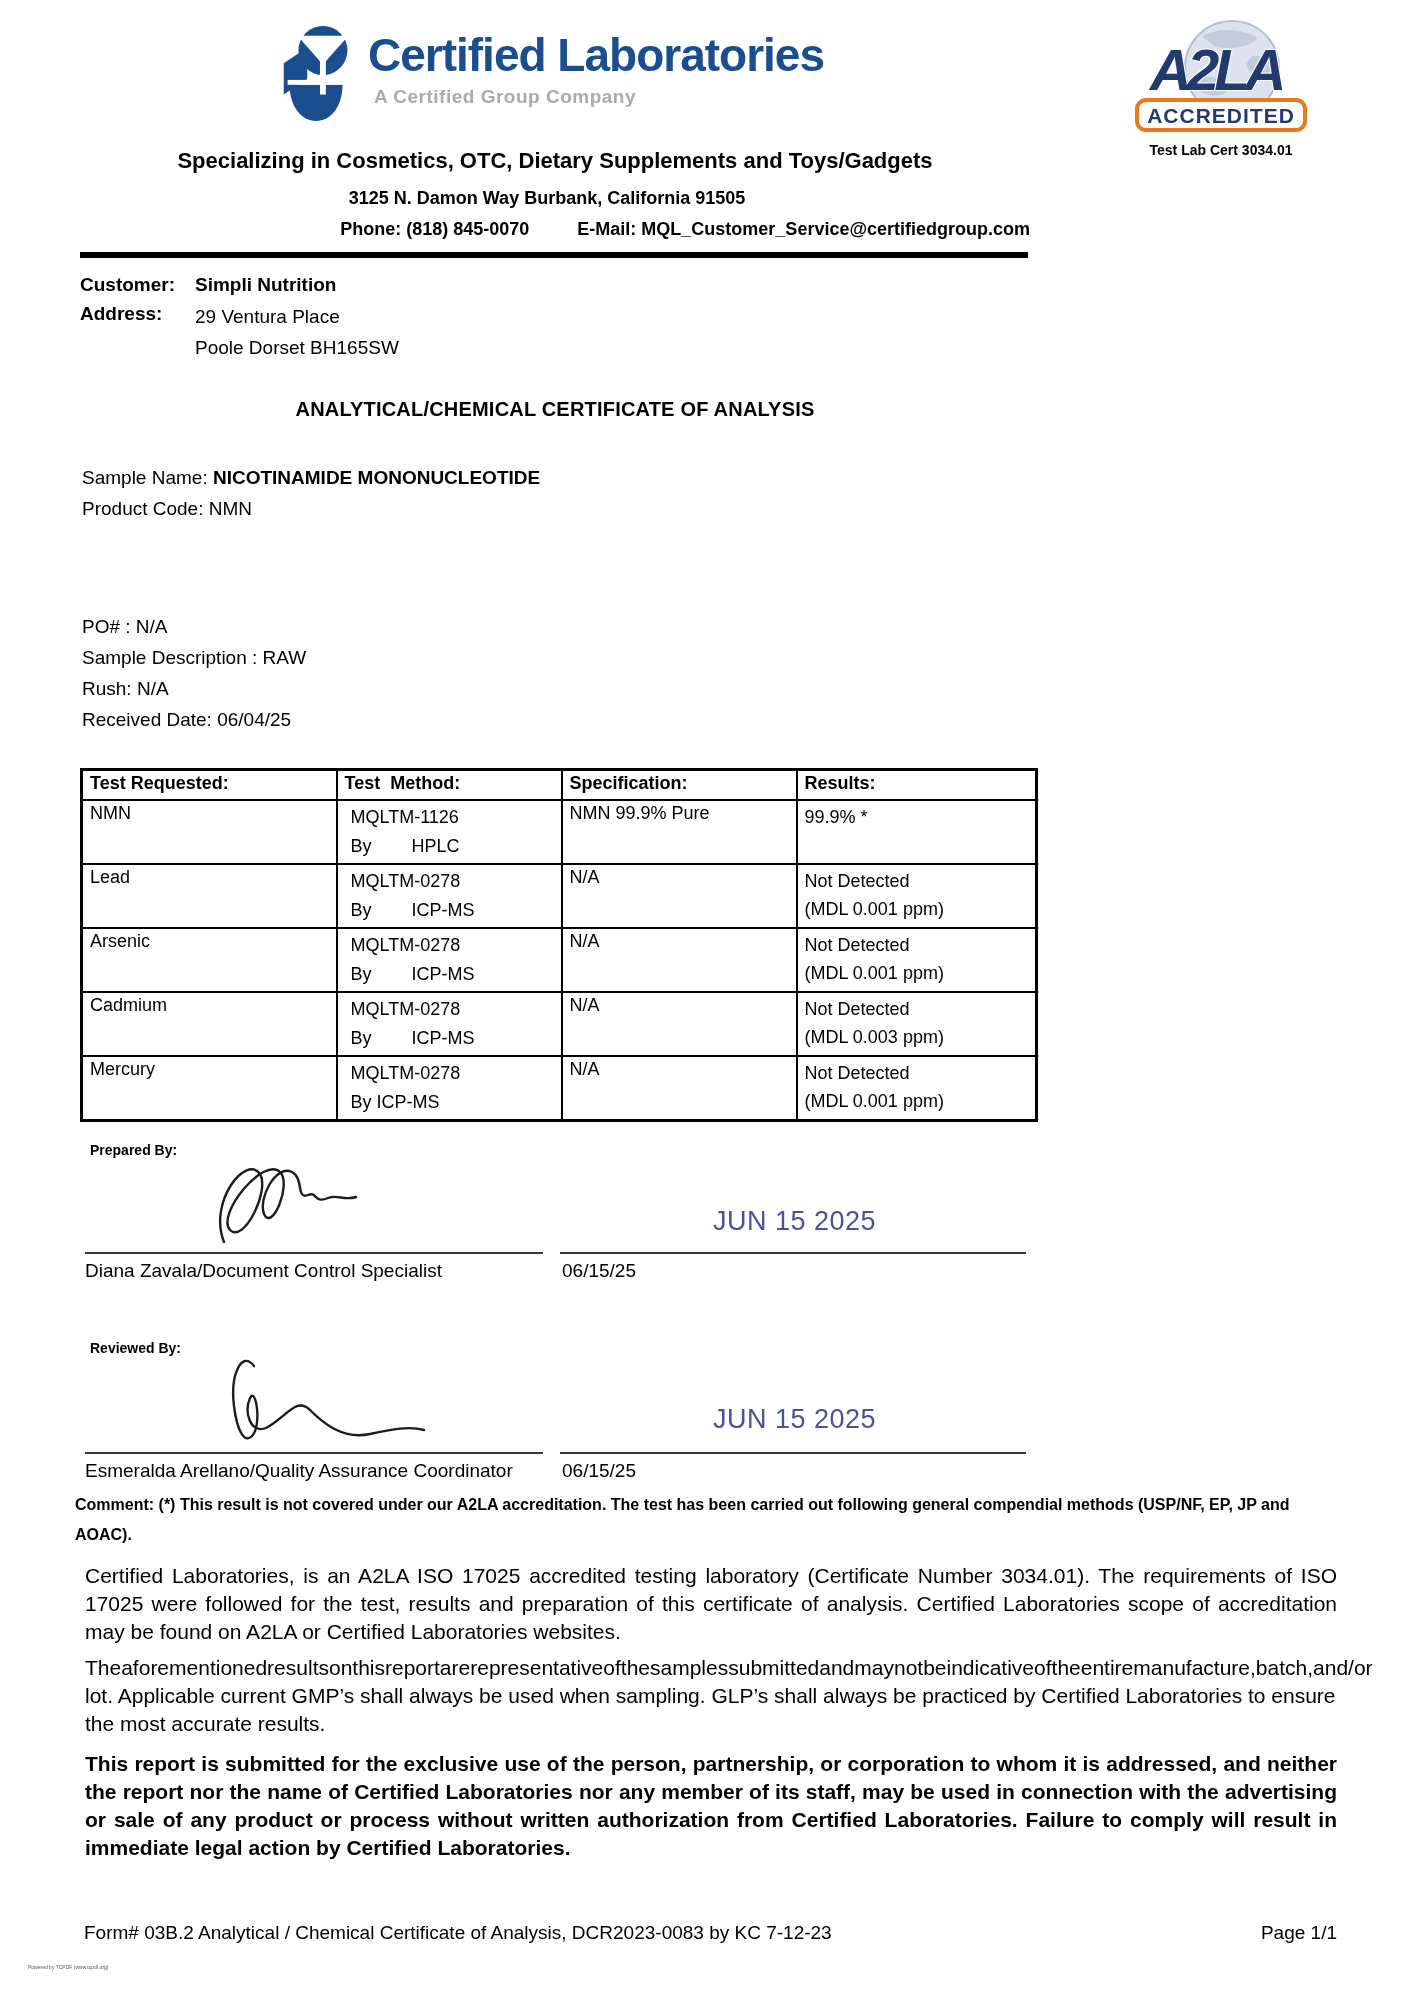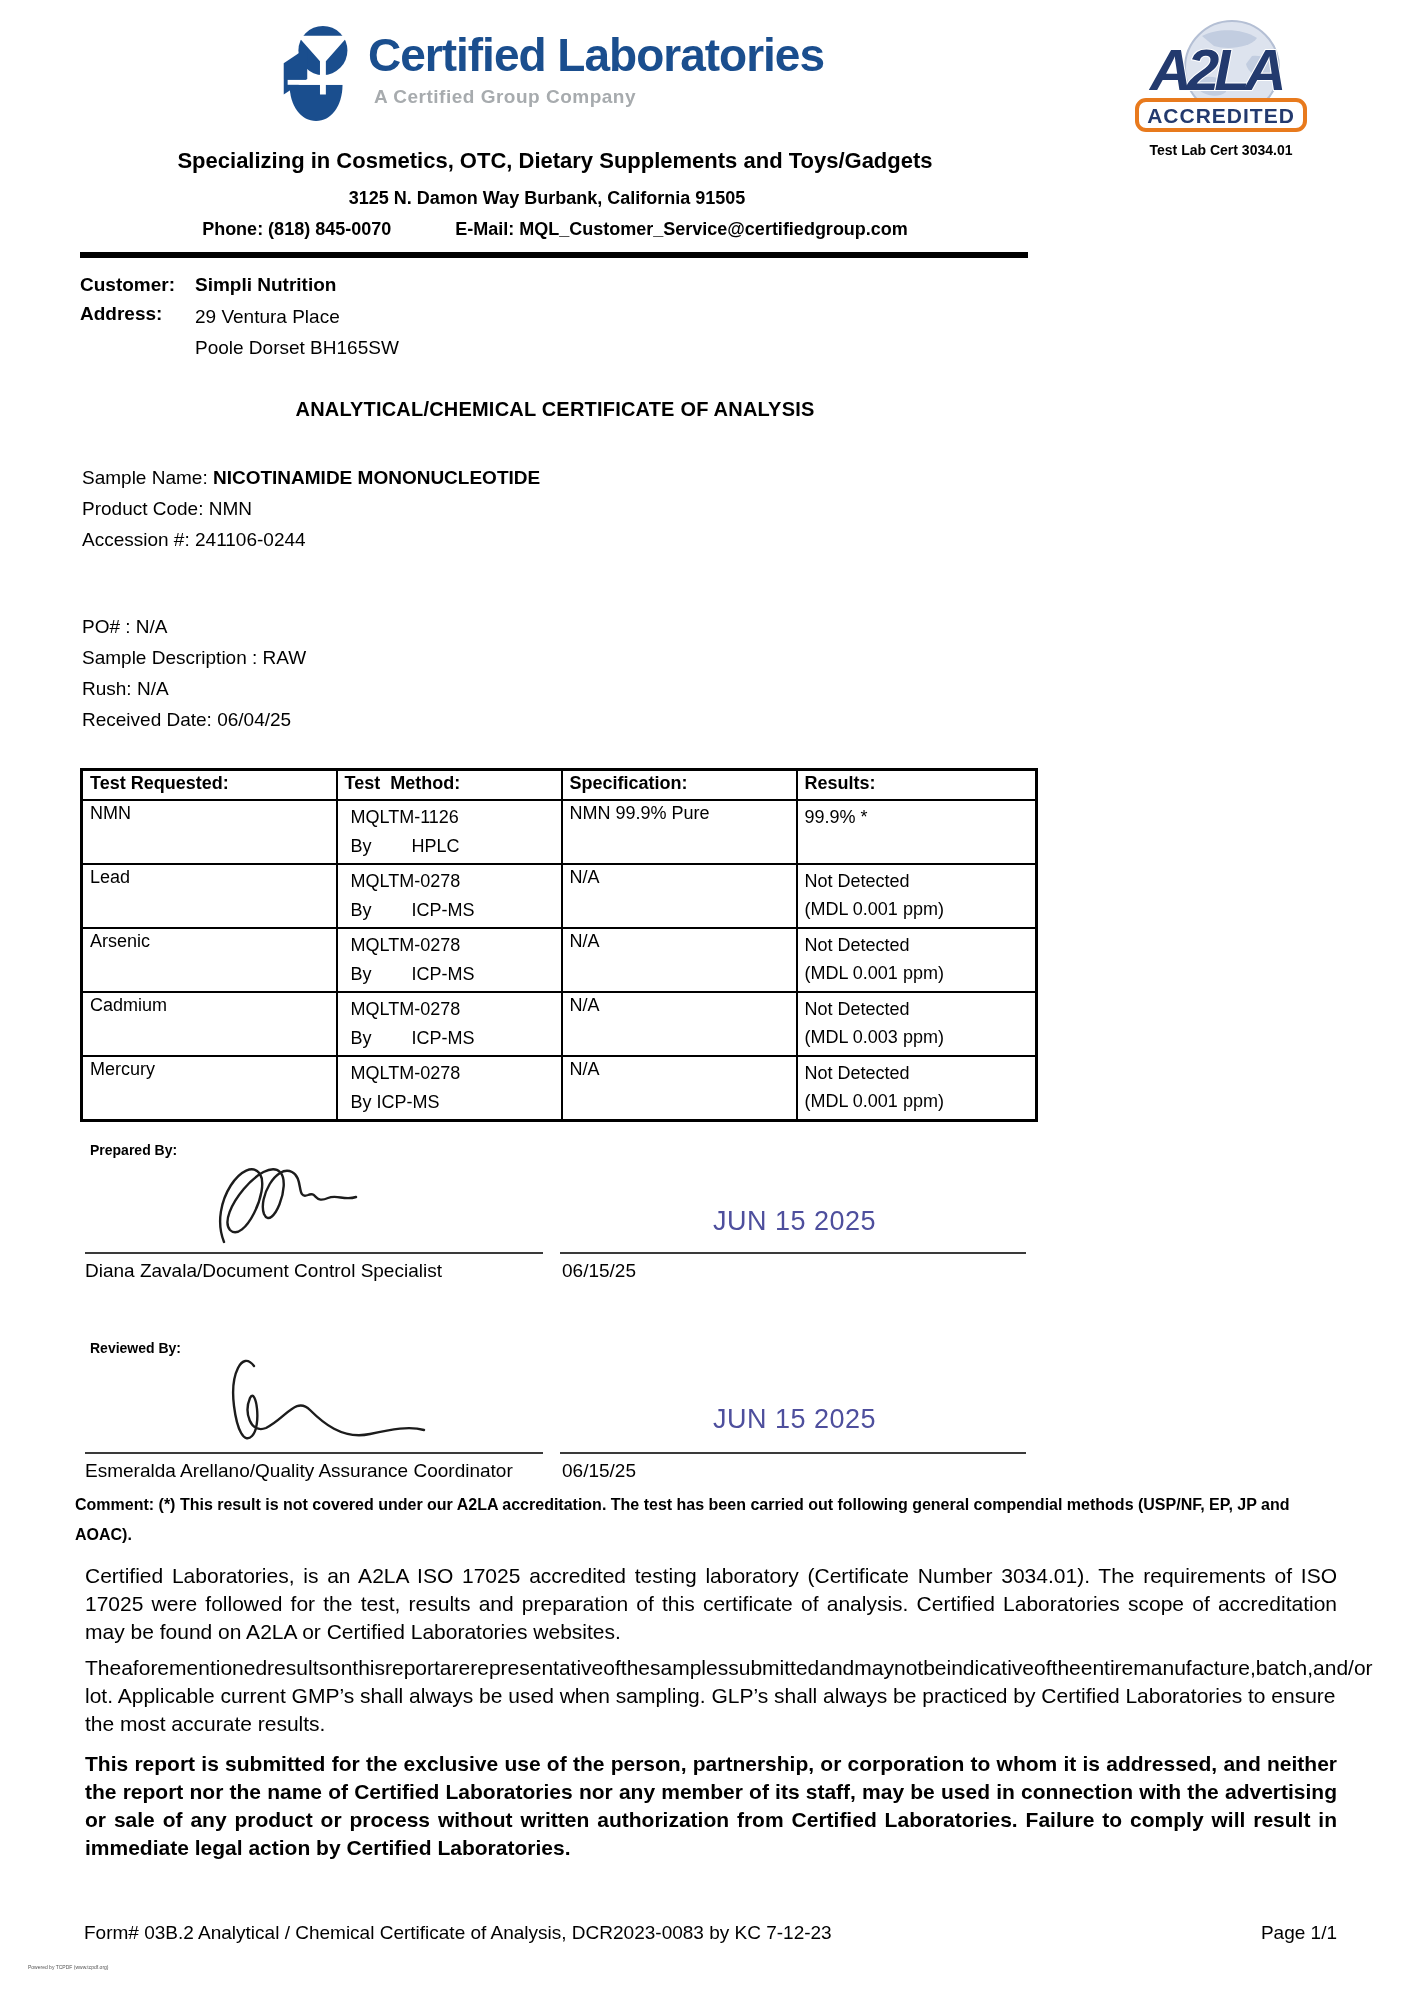--- a/index.html
+++ b/index.html
@@ -11,21 +11,21 @@
   }
   .abs { position:absolute; }
   .b { font-weight:bold; }
   .center { text-align:center; }
 
   
   .brand-name { font-size:46px; font-weight:bold; color:#1a4e8e; letter-spacing:-1px; }
   .brand-sub { font-size:19px; font-weight:bold; color:#a7abae; letter-spacing:.5px; }
   .tagline { font-size:22px; font-weight:bold; }
   .street  { font-size:18px; font-weight:bold; }
-  .phone-row { display:flex; justify-content:center; gap:64px; font-size:18px; font-weight:bold; }
+  .phone-row { display:flex; justify-content:flex-end; gap:48px; font-size:18px; font-weight:bold; }
   .hr-thick { height:6px; background:#000; }
 
   .badge-wrap { width:178px; text-align:center; }
   .badge-cert { font-size:14px; font-weight:bold; margin-top:2px; }
 
   
   .lbl { font-size:19px; font-weight:bold; }
   .val { font-size:19px; }
   .doc-title { font-size:20px; font-weight:bold; letter-spacing:.2px; }
   .info-line { font-size:19px; line-height:31px; white-space:pre-wrap; }
@@ -100,21 +100,20 @@
   <div class="abs lbl" style="left:195px; top:274px;">Simpli Nutrition</div>
   <div class="abs lbl" style="left:80px; top:303px;">Address:</div>
   <div class="abs val" style="left:195px; top:306px;">29 Ventura Place</div>
   <div class="abs val" style="left:195px; top:337px;">Poole Dorset BH165SW</div>
 
   <div class="abs doc-title center" style="left:80px; top:398px; width:950px;">ANALYTICAL/CHEMICAL CERTIFICATE OF ANALYSIS</div>
 
   <div class="abs" style="left:82px; top:462px;">
     <div class="info-line"><span>Sample Name: </span><span class="b">NICOTINAMIDE MONONUCLEOTIDE</span></div>
     <div class="info-line">Product Code: NMN</div>
-    <div class="info-line">Accession #: 241106-0244</div>
   </div>
 
   <div class="abs" style="left:82px; top:611px;">
     <div class="info-line">PO# : N/A</div>
     <div class="info-line">Sample Description : RAW</div>
     <div class="info-line">Rush: N/A</div>
     <div class="info-line">Received Date: 06/04/25</div>
   </div>
 
   <table class="results abs" style="left:80px; top:768px;">

